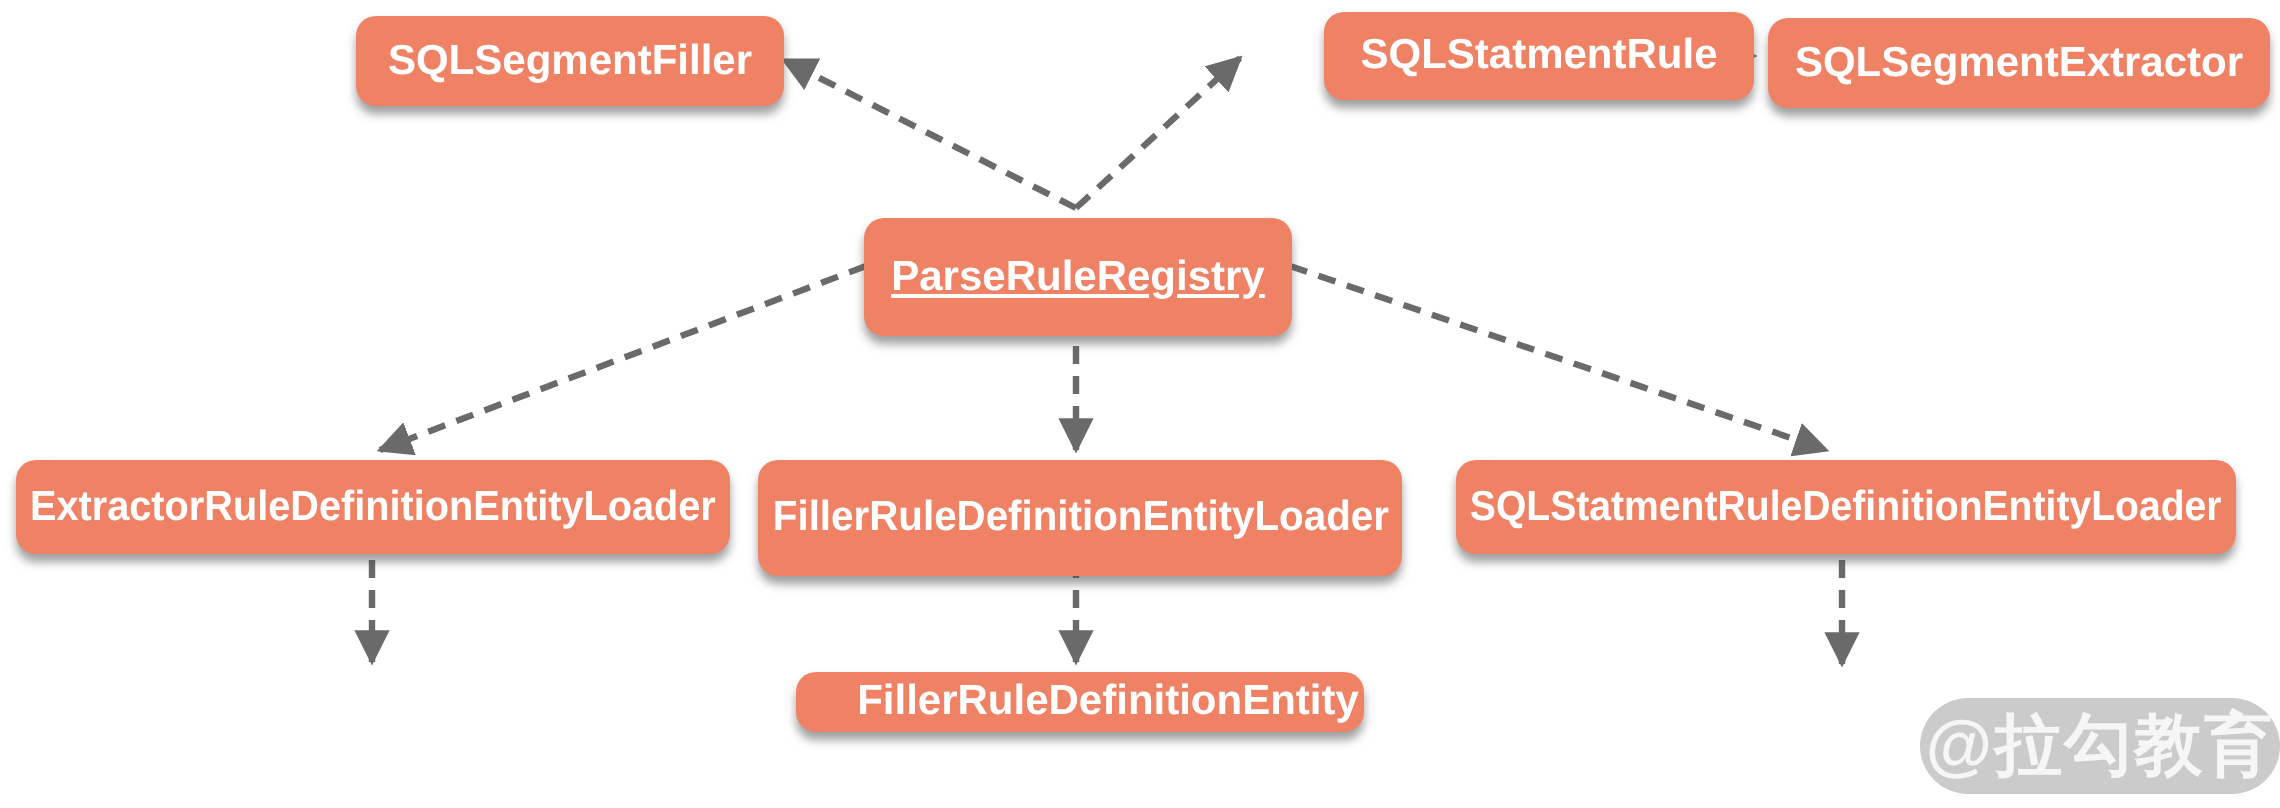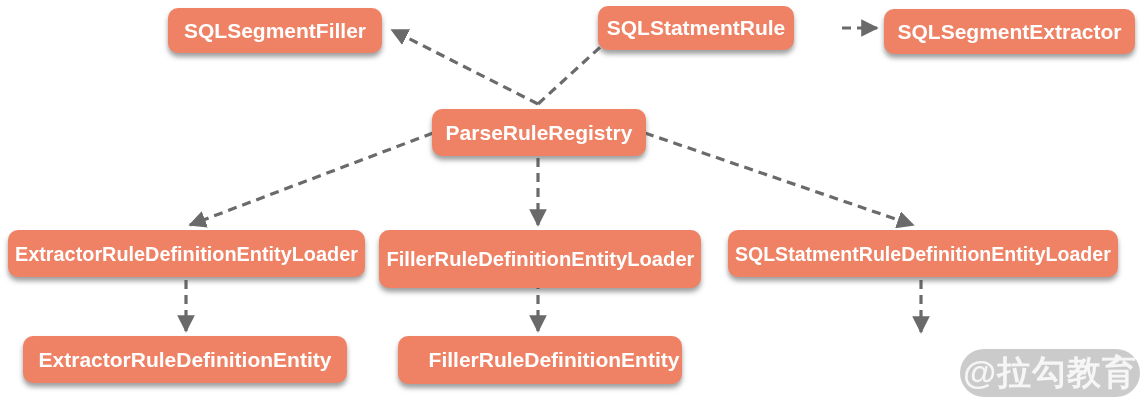--- a/index.html
+++ b/index.html
@@ -77,53 +77,50 @@
     <line x1="538" y1="104" x2="620" y2="29" marker-end="url(#arrow)"></line>
     <line x1="842" y1="28" x2="877" y2="28" marker-end="url(#arrow)"></line>
     <line x1="433" y1="133" x2="190" y2="225" marker-end="url(#arrow)"></line>
     <line x1="538" y1="158" x2="538" y2="225" marker-end="url(#arrow)"></line>
     <line x1="645" y1="133" x2="913" y2="225" marker-end="url(#arrow)"></line>
     <line x1="186" y1="280" x2="186" y2="331" marker-end="url(#arrow)"></line>
     <line x1="538" y1="280" x2="538" y2="331" marker-end="url(#arrow)"></line>
     <line x1="921" y1="280" x2="921" y2="332" marker-end="url(#arrow)"></line>
   </svg>
 
-  <div class="node" style="left:168px;top:8px;width:214px;height:45px;text-align:right;">
+  <div class="node" style="left:178px;top:8px;width:214px;height:45px;text-align:right;">
     <span class="label">SQLSegmentFiller</span>
   </div>
 
-  <div class="node" style="left:598px;top:6px;width:196px;height:44px;">
+  <div class="node" style="left:662px;top:6px;width:215px;height:44px;">
     <span class="label">SQLStatmentRule</span>
   </div>
 
   <div class="node" style="left:884px;top:9px;width:251px;height:45px;">
     <span class="label">SQLSegmentExtractor</span>
   </div>
 
-  <div class="node" style="left:432px;top:109px;width:214px;height:47px;">
+  <div class="node" style="left:432px;top:109px;width:214px;height:59px;text-decoration:underline;">
     <span class="label">ParseRuleRegistry</span>
   </div>
 
   <div class="node" style="left:8px;top:230px;width:357px;height:47px;">
     <span class="label" style="transform: scaleX(0.945);">ExtractorRuleDefinitionEntityLoader</span>
   </div>
 
   <div class="node" style="left:379px;top:230px;width:322px;height:58px;">
     <span class="label" style="transform: scaleX(0.96);">FillerRuleDefinitionEntityLoader</span>
   </div>
 
   <div class="node" style="left:728px;top:230px;width:390px;height:47px;">
     <span class="label" style="transform: scaleX(0.931);">SQLStatmentRuleDefinitionEntityLoader</span>
   </div>
 
-  <div class="node" style="left:23px;top:336px;width:324px;height:47px;">
-    <span class="label">ExtractorRuleDefinitionEntity</span>
-  </div>
 
-  <div class="node" style="left:398px;top:336px;width:284px;height:48px;padding-left:28px;">
+  <div class="node" style="left:398px;top:336px;width:284px;height:30px;padding-left:28px;">
     <span class="label">FillerRuleDefinitionEntity</span>
   </div>
 
 
   <div class="watermark">
     <span>@拉勾教育</span>
   </div>
 
 </div>
 

